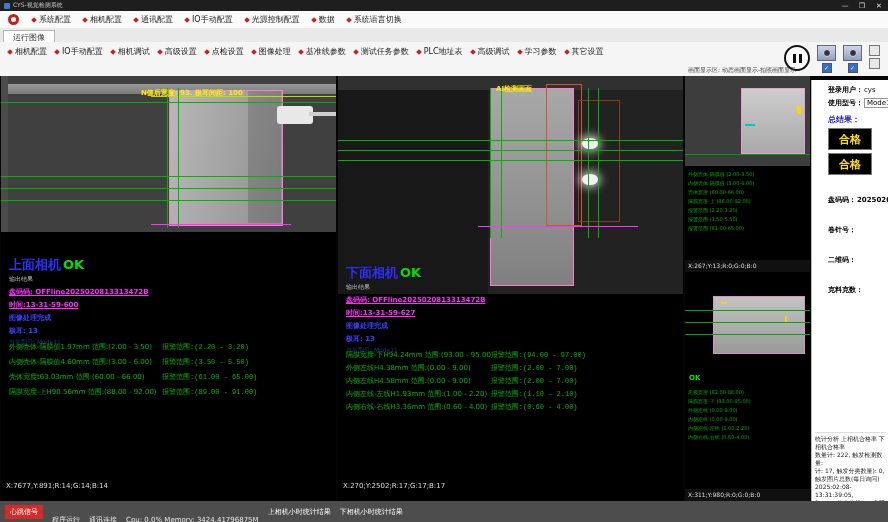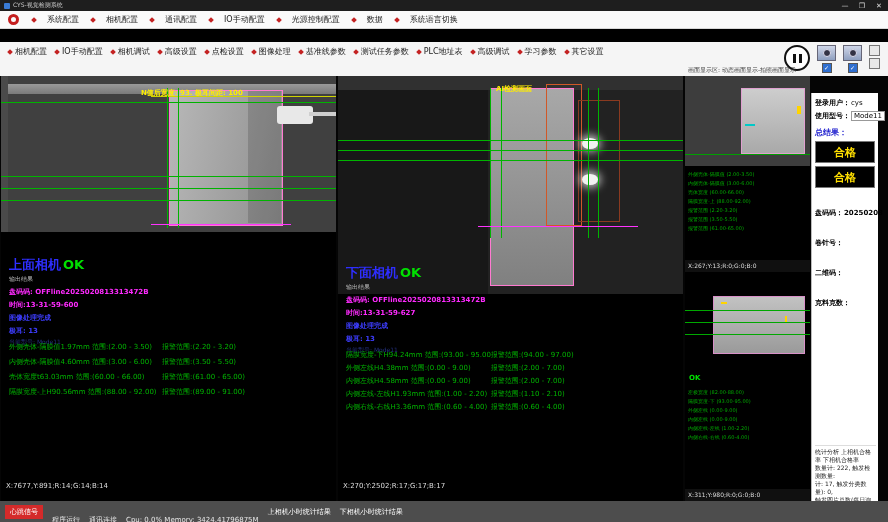--- a/index.html
+++ b/index.html
@@ -13,21 +13,21 @@
   .title-text{font-size:6px;color:#cccccc;}
   .win-controls{margin-left:auto;display:flex;gap:7px;}
   .win-btn{font-size:7px;color:#dddddd;width:10px;text-align:center;cursor:pointer;}
 
   
   .menubar{position:absolute;top:11px;left:0;right:0;height:17px;background:#fafafa;
            border-bottom:1px solid #d8d8d8;display:flex;align-items:center;}
   .logo{width:26px;display:flex;align-items:center;justify-content:center;}
   .logo-mark{width:11px;height:11px;border:3px solid #c41e1e;border-radius:50%;box-sizing:border-box;}
   .menu{display:flex;align-items:center;}
-  .menu-item{display:flex;align-items:center;gap:11px;padding:0 6px;font-size:8px;color:#222;cursor:pointer;}
+  .menu-item{display:flex;align-items:center;gap:3px;padding:0 6px;font-size:8px;color:#222;cursor:pointer;}
   .bullet{width:4px;height:4px;background:#c42222;transform:rotate(45deg);flex:0 0 auto;}
 
   
   .tabrow{position:absolute;top:28px;left:0;right:0;height:14px;background:#e9e9e9;border-bottom:1px solid #c9c9c9;}
   .tab{position:absolute;left:3px;top:2px;height:12px;padding:0 9px;background:#ffffff;border:1px solid #b5b5b5;
        border-bottom:none;font-size:8px;color:#333;display:flex;align-items:center;}
 
   
   .toolbar{position:absolute;top:42px;left:0;right:0;height:34px;background:#f5f5f5;border-bottom:1px solid #cfcfcf;}
   .tools{position:absolute;left:4px;top:3px;display:flex;width:660px;flex-wrap:wrap;}
@@ -55,55 +55,55 @@
   .pimg-mid{height:218px;background:#121212;}
   .layer{position:absolute;}
   .ov-text{position:absolute;color:#ffee00;font-size:7px;font-weight:bold;white-space:nowrap;}
 
   .rblock{position:absolute;left:8px;}
   .rblock-left{top:178px;}
   .rblock-mid{top:186px;}
   .rtitle{font-size:13px;font-weight:bold;color:#2e2eff;}
   .rok{font-size:13px;font-weight:bold;color:#00e000;margin-left:2px;}
   .rsmall{font-size:6px;color:#bbbbbb;margin-top:1px;}
-  .rmag{font-size:7px;font-weight:bold;color:#ff2bff;margin-top:3px;white-space:nowrap;}
+  .rmag{font-size:7px;font-weight:bold;color:#ff2bff;margin-top:3px;white-space:nowrap;text-decoration:underline;}
   .rblue{font-size:7px;font-weight:bold;color:#3d3dff;margin-top:3px;}
   .rdim{font-size:6px;color:#24307d;margin-top:2px;}
 
   .measures{position:absolute;left:8px;right:8px;}
   .measures-left{top:263px;}
   .measures-mid{top:272px;}
   .mrow{display:flex;align-items:center;font-size:7px;color:#00b400;white-space:nowrap;}
   .measures-left .mrow{height:15px;}
   .measures-mid .mrow{height:13px;}
   .measures-left .l{flex:0 0 48%;overflow:hidden;}
   .measures-mid .l{flex:0 0 44%;overflow:hidden;}
-  .mrow .r{flex:1;overflow:hidden;}
+  .mrow .r{flex:1;overflow:hidden;font-family:Liberation Mono, monospace;}
 
   .coord{position:absolute;left:5px;top:406px;font-size:7px;color:#dddddd;}
 
   
   .thumbs-header{position:absolute;left:688px;top:66px;width:122px;font-size:6px;color:#444;white-space:nowrap;overflow:hidden;}
   .thumbs{position:absolute;left:685px;top:0;width:125px;height:425px;background:#000;}
   .thumb{position:absolute;left:0;right:0;overflow:hidden;cursor:pointer;}
   .thumb1{top:0;height:196px;background:#000;}
   .thumb2{top:196px;height:229px;background:#000;}
   .tlines{position:absolute;left:3px;right:2px;}
   .t1-lines{top:94px;}
   .t2-lines{top:116px;}
   .tline{font-size:5px;color:#00a800;line-height:9px;white-space:nowrap;overflow:hidden;}
   .tcoord{position:absolute;left:0;right:0;height:12px;background:#101010;color:#dddddd;
           font-size:6px;padding:2px 0 0 3px;box-sizing:border-box;}
   .t1-coord{top:184px;}
   .t2-coord{top:217px;}
   .t2-ok{position:absolute;top:102px;left:4px;font-size:7px;font-weight:bold;color:#00e000;}
 
   
-  .sidebar{position:absolute;left:811px;top:17px;width:67px;height:425px;background:#ffffff;
-           border-left:1px solid #bbb;box-sizing:border-box;padding:2px 3px;}
+  .sidebar{position:absolute;left:811px;top:4px;width:77px;height:425px;background:#ffffff;
+           border-left:1px solid #bbb;box-sizing:border-box;padding:2px 16px;}
   .side-row{display:flex;align-items:center;gap:1px;margin-top:3px;font-size:7px;color:#000;white-space:nowrap;}
   .sl{font-weight:bold;}
   .sv{font-weight:normal;}
   .model-value{border:1px solid #999;background:#fff;padding:0 2px;font-size:7px;cursor:pointer;}
   .total-label{margin-top:6px;font-size:8px;font-weight:bold;color:#1515cc;}
   .res-box{height:20px;margin-top:3px;background:#000;border:1px solid #777;color:#ffdf00;
            font-size:11px;font-weight:bold;display:flex;align-items:center;justify-content:center;}
   .side-gap{margin-top:20px;}
   .barcode-value{font-weight:bold;}
   .stats{position:absolute;left:3px;right:2px;top:352px;border-top:1px solid #ddd;padding-top:2px;}
@@ -160,20 +160,23 @@
         <span class="bullet"></span>
         <span>数据</span>
       </div>
         <div class="menu-item">
         <span class="bullet"></span>
         <span>系统语言切换</span>
       </div>
       </div>
   </div>
 
+  <div class="tabrow">
+    <div class="tab">运行图像</div>
+  </div>
 
   <div class="toolbar">
     <div class="tools">
         <div class="tool-item">
         <span class="bullet"></span>
         <span>相机配置</span>
       </div>
         <div class="tool-item">
         <span class="bullet"></span>
         <span>IO手动配置</span>

